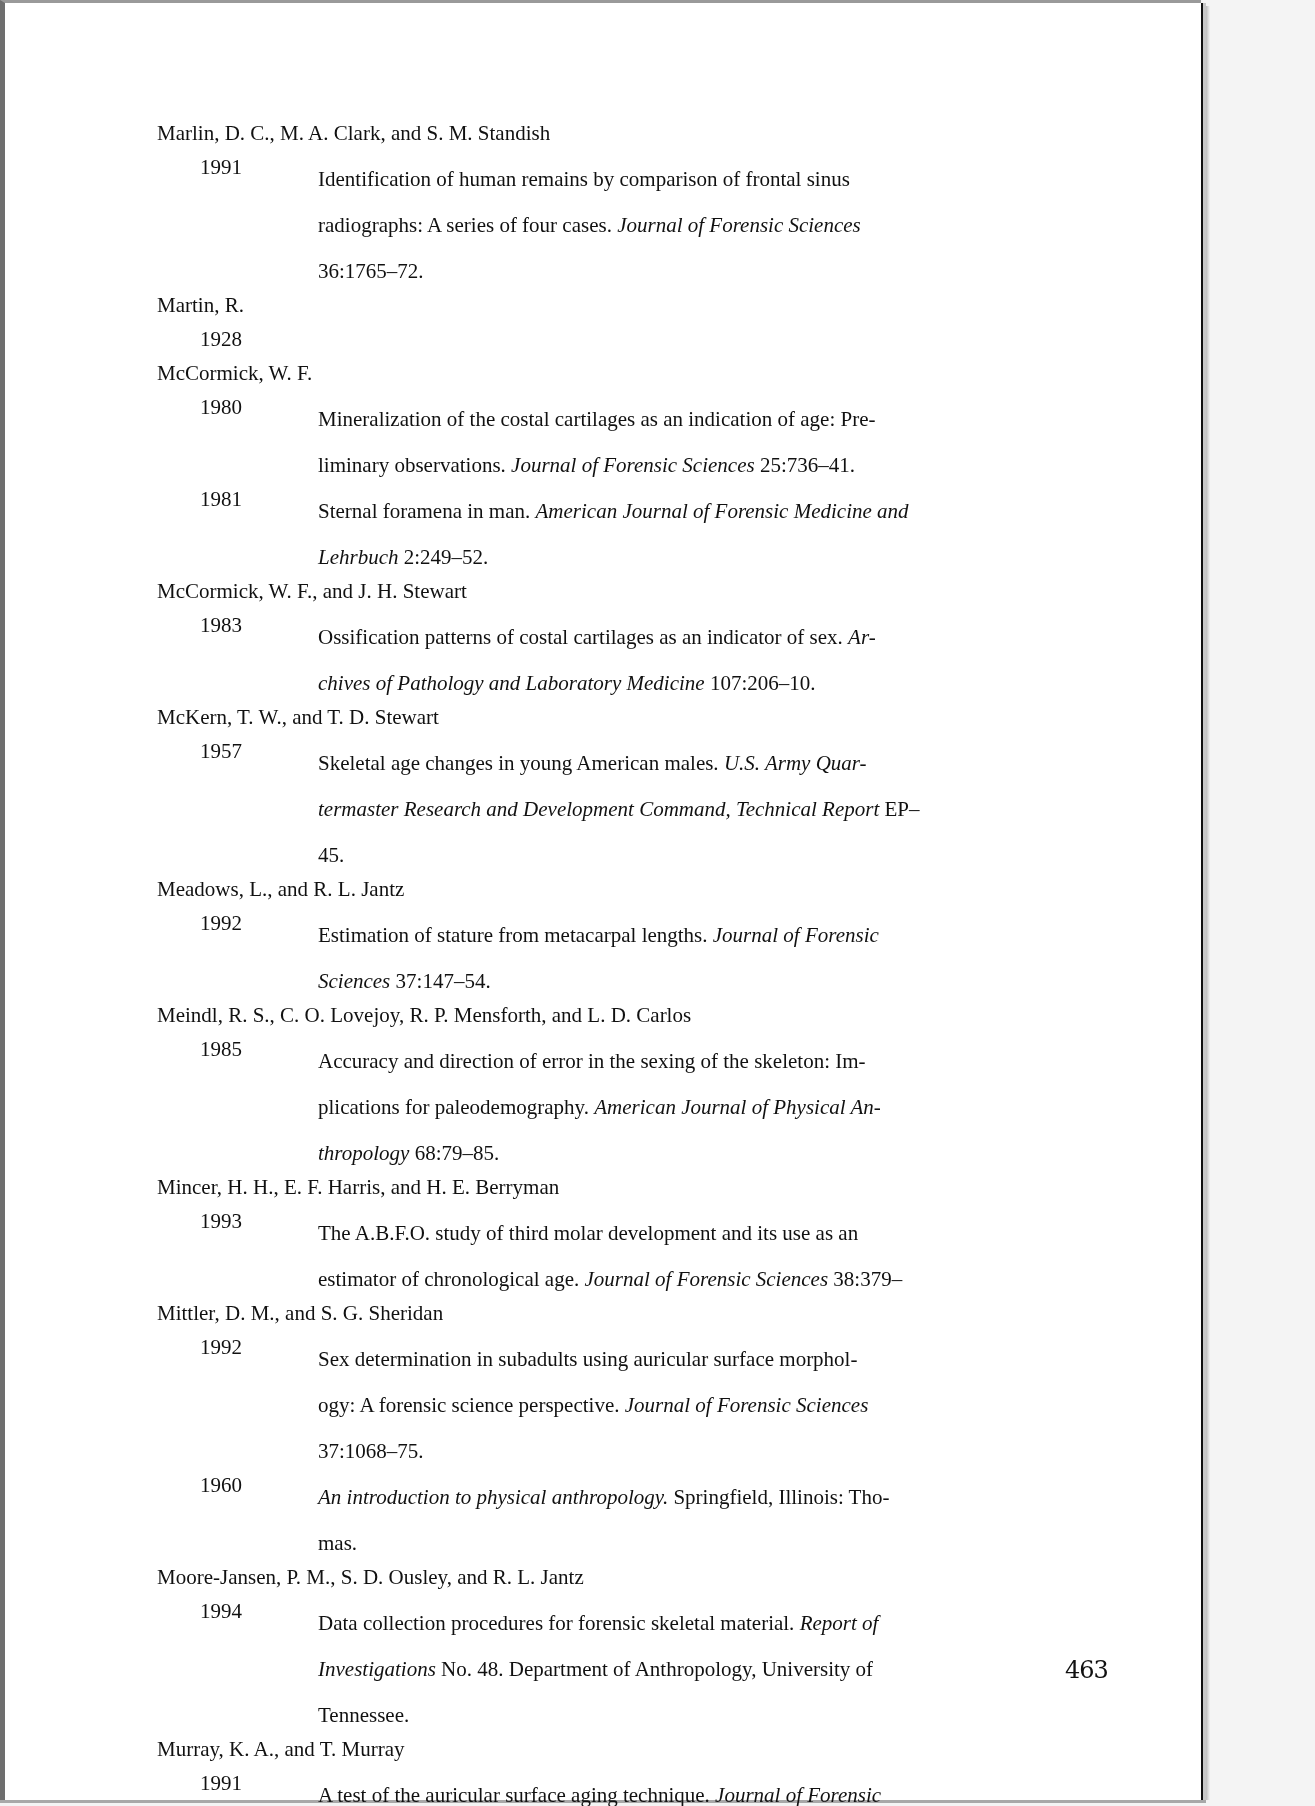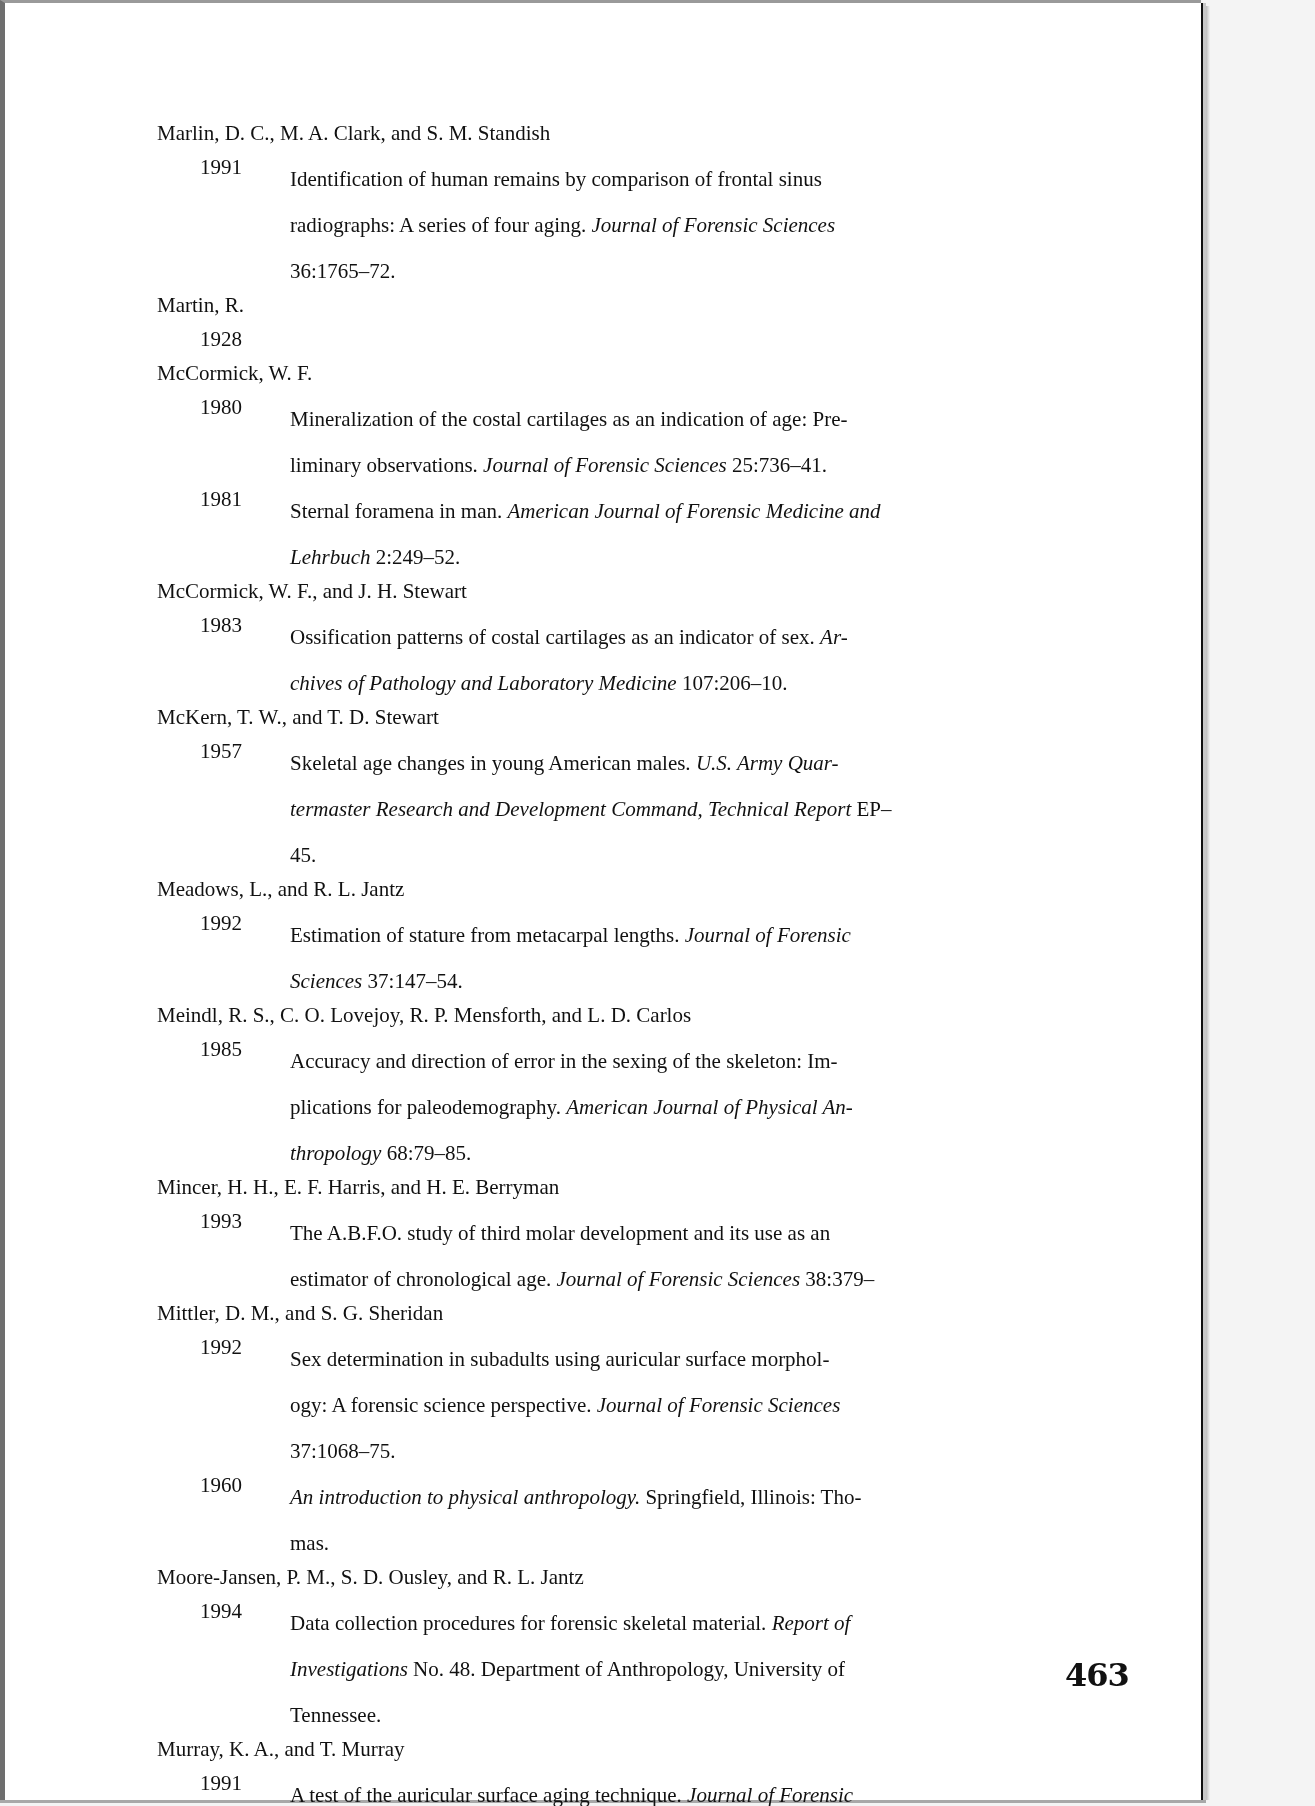--- a/index.html
+++ b/index.html
@@ -46,58 +46,58 @@
       width: 960px;
       font-size: 21px;
       line-height: 34px;
     }
     .author {
       white-space: nowrap;
     }
     .entry {
       display: flex;
       align-items: flex-start;
+      gap: 28px;
     }
     .year {
       width: 133px;
       padding-left: 43px;
       box-sizing: border-box;
       flex: 0 0 133px;
     }
     .body {
       flex: 1;
       text-align: justify;
       text-align-last: left;
     }
     .body i { font-style: italic; }
     .line { display: block; white-space: nowrap; margin-top: 12px; }
     .page-number {
       position: absolute;
       left: 1065px; top: 1656px;
-      font-size: 32px;
+      font-size: 24px;
       font-family: "DejaVu Serif", serif;
       letter-spacing: -1px;
-      font-weight: bold;
     }
   </style>
 </head>
 <body>
 
 <div class="page"></div>
 <div class="page-edge"></div>
 <div class="page-edge-shadow"></div>
 <div class="page-bottom"></div>
 
 <div class="refs" id="refs">
     <div class="author">Marlin, D. C., M. A. Clark, and S. M. Standish</div>
     <div class="entry">
       <div class="year">1991</div>
       <div class="body">
         <span class="line"><span>Identification of human remains by comparison of frontal sinus</span></span>
-        <span class="line"><span>radiographs: A series of four aging. </span><i>Journal of Forensic Sciences</i></span>
+        <span class="line"><span>radiographs: A series of four cases. </span><i>Journal of Forensic Sciences</i></span>
         <span class="line"><span>36:1765–72.</span></span>
       </div>
     </div>
     <div class="author">Martin, R.</div>
     <div class="entry">
       <div class="year">1928</div>
     </div>
     <div class="author">McCormick, W. F.</div>
     <div class="entry">
       <div class="year">1980</div>

